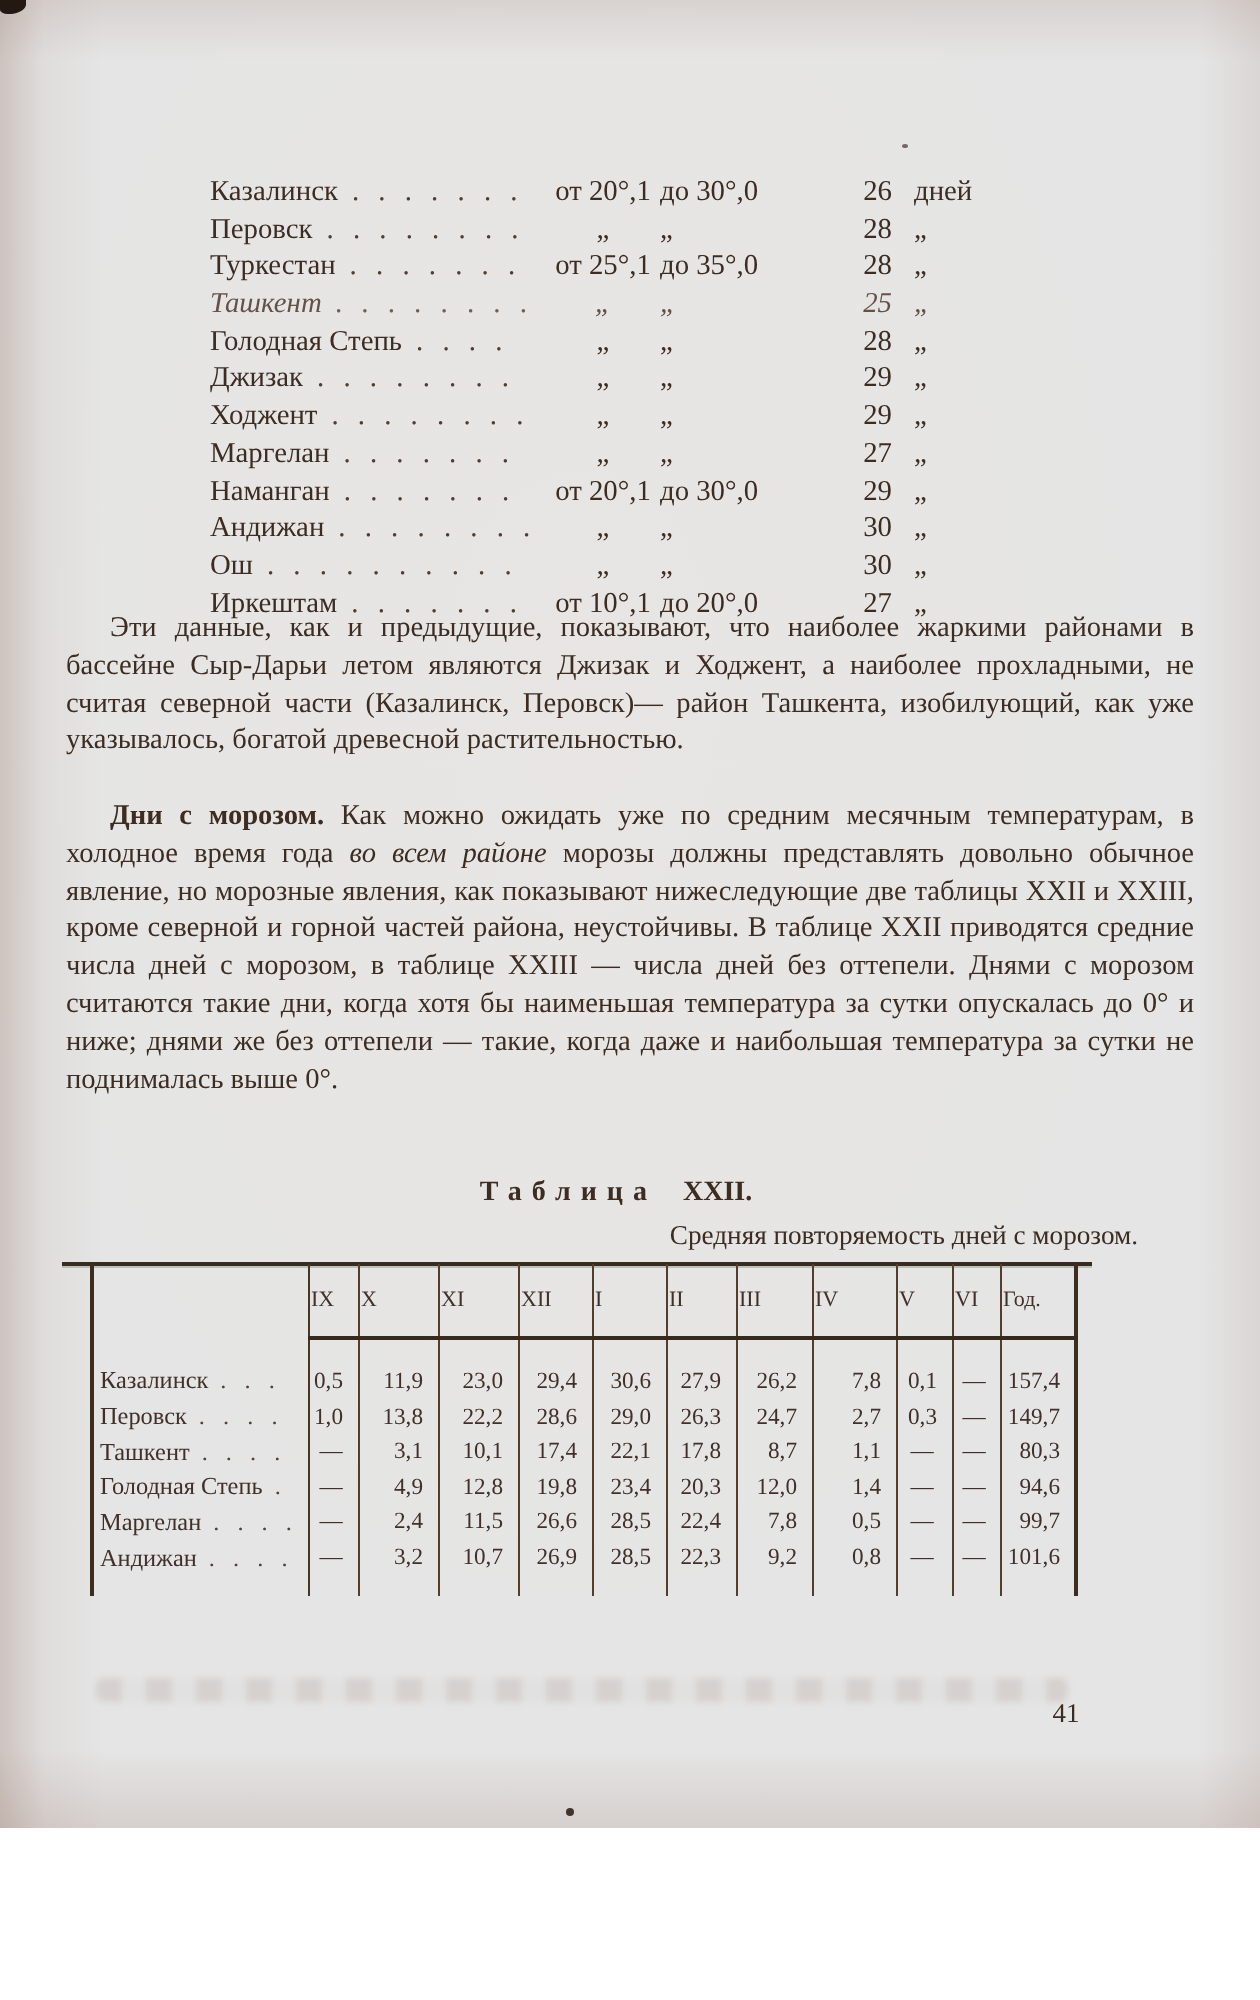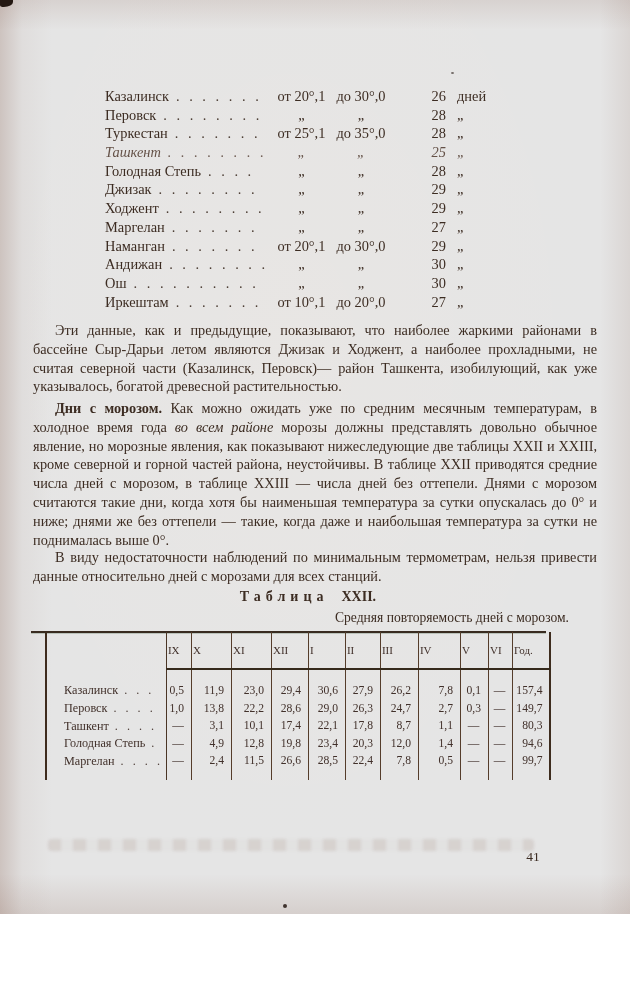--- a/index.html
+++ b/index.html
@@ -24,29 +24,29 @@
   .s2 { left:283px; top:904px; width:4px; height:4px; opacity:.85; }
   .s3 { left:242px; top:941px; width:3px; height:3px; opacity:.7; }
   .s4 { left:451px; top:72px; width:3px; height:2px; opacity:.6; }
 
   
   .temp-list { position:absolute; left:105px; top:88px; width:398px; font-size:14.4px; }
   .tl-row { display:flex; align-items:baseline; height:18.7px; white-space:nowrap; }
   .tl-name { flex:none; }
   .tl-dots { flex:1; overflow:hidden; padding-left:7px; letter-spacing:3px; opacity:.9; }
   .tl-from { flex:none; width:57px; text-align:center; }
-  .tl-to   { flex:none; width:62px; text-align:center; }
+  .tl-to   { flex:none; width:62px; }
   .tl-days { flex:none; width:42px; margin-left:12px; text-align:right; }
   .tl-unit { flex:none; width:46px; padding-left:11px; }
   .tl-row.italic { font-style:italic; color:#645147; }
 
   
   .para { position:absolute; left:33px; width:564px; margin:0;
           text-align:justify; font-size:14.3px; line-height:18.8px; }
-  .p1 { top:305px;margin-top:16px; }
+  .p1 { top:305px; }
   .p2 { top:399px; }
   .p3 { top:548px; }
   .para { text-indent:22px; }
   .lead { font-weight:bold; }
   .ital { font-style:italic; }
 
   
   .tbl-title { position:absolute; left:33px; top:589px; width:550px;
                text-align:center; font-weight:bold; font-size:14px; }
   .tbl-title .word { letter-spacing:5px; margin-right:13px; }
@@ -61,21 +61,21 @@
     border-collapse:collapse; table-layout:fixed;
     border-left:2px solid #3e2c1e; border-right:2px solid #3e2c1e;
     font-size:11.6px; color:#41302a; }
   .frost th, .frost td { border-right:1px solid #553d2b; overflow:hidden; }
   .frost thead th { height:34px; font-weight:normal; font-size:11px;
     text-align:left; vertical-align:middle;margin-top:46px; }
   .frost thead th.h-data { border-bottom:2px solid #352a1c; }
   .frost thead th.h-name { border-bottom:none; border-right:1.5px solid #4a3525; }
   .frost tbody td { height:13.6px; padding:2px 7px 2px 0; text-align:right;
     vertical-align:middle; line-height:1; }
-  .frost tbody td.name { text-align:left; padding:2px 3px 2px 17px;
+  .frost tbody td.name { text-align:left; padding:2px 3px 2px 3px;
     font-size:12.2px; border-right:1.5px solid #4a3525; white-space:nowrap; }
   .frost tbody td.dash { text-align:center; padding-right:2px; }
   .frost tbody tr:first-child td { padding-top:14px; }
   .frost tbody tr:last-child td { padding-bottom:12px; }
   .rdots { padding-left:6px; letter-spacing:3px; opacity:.9; }
 
   .ghost { position:absolute; left:48px; top:839px; width:486px; height:12px;
     background:repeating-linear-gradient(90deg,
       rgba(110,70,50,0.12) 0 13px, rgba(110,70,50,0.02) 13px 25px);
     filter:blur(1.6px); border-radius:4px; pointer-events:none; }
@@ -189,21 +189,20 @@
         <span class="tl-to">до 20°,0</span>
         <span class="tl-days">27</span>
         <span class="tl-unit">„</span>
       </div>
     </div>
 
   <p class="para p1">Эти данные, как и предыдущие, показывают, что наиболее жаркими районами в бассейне Сыр-Дарьи летом являются Джизак и Ходжент, а наиболее прохладными, не считая северной части (Казалинск, Перовск)— район Ташкента, изобилующий, как уже указывалось, богатой древесной растительностью.</p>
 
   <p class="para p2"><span class="lead">Дни с морозом.</span><span> Как можно ожидать уже по средним месячным температурам, в холодное время года </span><span class="ital">во всем районе</span><span> морозы должны представлять довольно обычное явление, но морозные явления, как показывают нижеследующие две таблицы XXII и XXIII, кроме северной и горной частей района, неустойчивы. В таблице XXII приводятся средние числа дней с морозом, в таблице XXIII — числа дней без оттепели. Днями с морозом считаются такие дни, когда хотя бы наименьшая температура за сутки опускалась до 0° и ниже; днями же без оттепели — такие, когда даже и наибольшая температура за сутки не поднималась выше 0°.</span></p>
 
-  <p class="para p3">В виду недостаточности наблюдений по минимальным термометрам, нельзя привести данные относительно дней с морозами для всех станций.</p>
 
   <div class="tbl-title"><span class="word">Таблица</span><span>XXII.</span></div>
 
   <div class="tbl-sub">Средняя повторяемость дней с морозом.</div>
 
   <div class="rule-top"></div>
 
   <table class="frost">
     <colgroup>
       <col style="width:108px">
@@ -299,19 +298,33 @@
           <td class="num">11,5</td>
           <td class="num">26,6</td>
           <td class="num">28,5</td>
           <td class="num">22,4</td>
           <td class="num">7,8</td>
           <td class="num">0,5</td>
           <td class="dash">—</td>
           <td class="dash">—</td>
           <td class="num">99,7</td>
         </tr>
+        <tr>
+          <td class="name"><span>Андижан</span><span class="rdots">. . . .</span></td>
+          <td class="dash">—</td>
+          <td class="num">3,2</td>
+          <td class="num">10,7</td>
+          <td class="num">26,9</td>
+          <td class="num">28,5</td>
+          <td class="num">22,3</td>
+          <td class="num">9,2</td>
+          <td class="num">0,8</td>
+          <td class="dash">—</td>
+          <td class="dash">—</td>
+          <td class="num">101,6</td>
+        </tr>
       </tbody>
   </table>
 
   <div class="ghost"></div>
 
   <div class="page-num">41</div>
 </div>
 
 </body></html>

